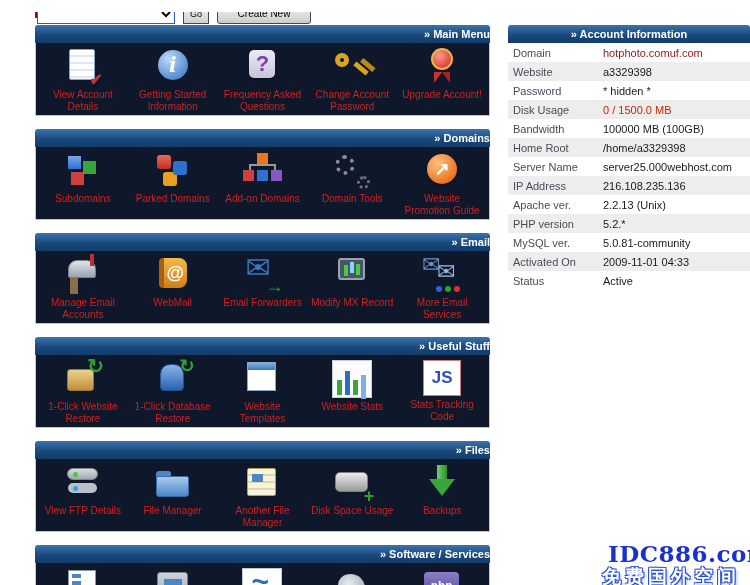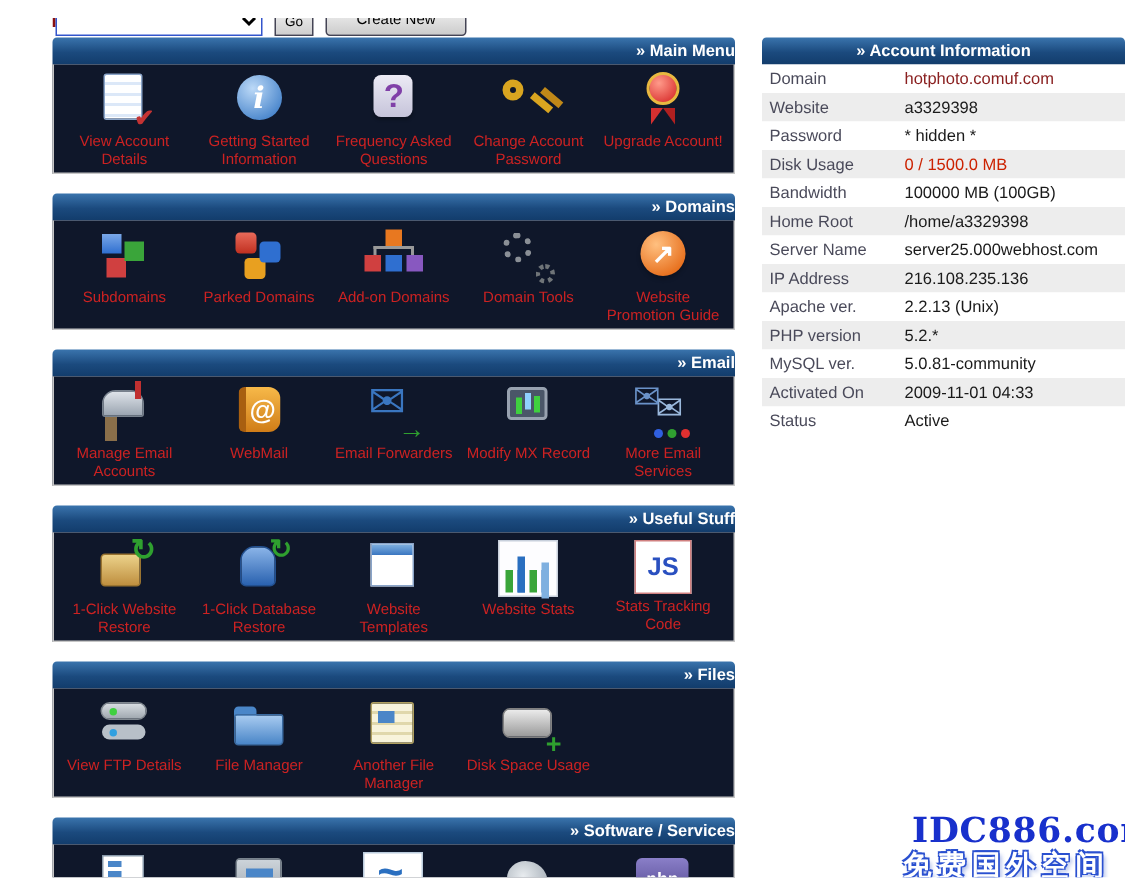--- a/index.html
+++ b/index.html
@@ -298,20 +298,24 @@
             <span class="menu-label">File Manager</span>
           </div>
           <div class="menu-item">
             <span class="ic ic-filebox-icon"></span>
             <span class="menu-label">Another File Manager</span>
           </div>
           <div class="menu-item">
             <span class="ic ic-disk-icon"></span>
             <span class="menu-label">Disk Space Usage</span>
           </div>
+          <div class="menu-item">
+            <span class="ic ic-backup-icon"></span>
+            <span class="menu-label">Backups</span>
+          </div>
         </div>
       </div>
       <div class="section">
         <div class="sec-header">» Software / Services</div>
         <div class="sec-box">
           <div class="menu-item">
             <span class="ic ic-app-window-icon"></span>
             <span class="menu-label"></span>
           </div>
           <div class="menu-item">

